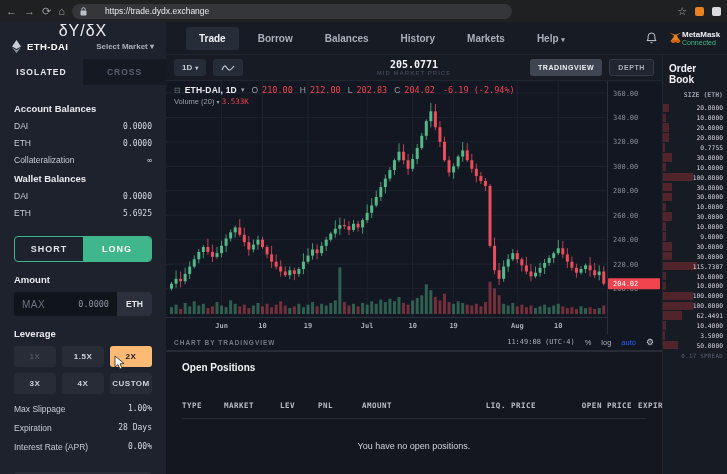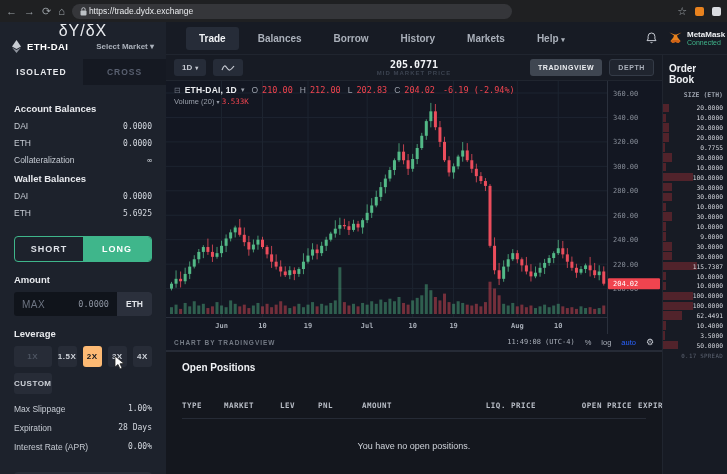--- a/index.html
+++ b/index.html
@@ -4,21 +4,21 @@
 <style>
   * { margin:0; padding:0; box-sizing:border-box; }
   html,body { width:727px; height:474px; background:#0d1017; overflow:hidden;
               font-family:"Liberation Sans", sans-serif; -webkit-font-smoothing:antialiased; }
   .mono { font-family:"DejaVu Sans Mono", monospace; }
 
   
   .browser-bar { height:22px; background:#1f2022; display:flex; align-items:center; padding:0 6px; gap:7px; }
   .nav-ic { color:#9aa0a6; font-size:11px; line-height:1; cursor:default; }
   .url-pill { flex:1; max-width:440px; height:15px; background:#35363a; border-radius:8px;
-              display:flex; align-items:center; padding:0 8px; gap:2px; }
+              display:flex; align-items:center; padding:0 8px; gap:18px; }
   .url-text { color:#e8eaed; font-size:8.5px; }
   .browser-right { margin-left:auto; display:flex; align-items:center; gap:8px; }
   .ext-sq { width:9px; height:9px; border-radius:2px; }
 
   
   .app { display:flex; height:452px; background:#12151c; }
   .sidebar { width:166px; background:#1d222c; display:flex; flex-direction:column; flex-shrink:0; }
   .right-col { flex:1; display:flex; flex-direction:column; min-width:0; }
 
   
@@ -42,39 +42,39 @@
   .tg-btn { flex:1; display:flex; align-items:center; justify-content:center;
             font-size:9px; font-weight:bold; letter-spacing:1px; }
   .tg-long { background:#3fb68b; color:#fff; }
   .tg-short { background:transparent; color:#dfe2e8; }
   .amount-input { display:flex; align-items:center; height:24px; background:#10141b;
                   border-radius:3px; overflow:hidden; margin-top:6px; }
   .amt-max { color:#6d7482; font-size:10px; font-weight:normal; padding:0 8px; letter-spacing:.5px; }
   .amt-val { flex:1; text-align:right; color:#8d94a1; font-size:8.5px; padding-right:8px; }
   .amt-unit { background:#2b303c; color:#e2e5ea; font-size:8.5px; font-weight:bold;
               height:100%; display:flex; align-items:center; padding:0 9px; }
-  .lev-grid { display:grid; grid-template-columns:repeat(5,1fr); gap:6px; margin-top:7px; position:relative; }
+  .lev-grid { display:grid; grid-template-columns:repeat(3,1fr); gap:6px; margin-top:7px; position:relative; }
   .lev-btn { height:21px; background:#272c37; border-radius:3px; display:flex; align-items:center;
              justify-content:center; color:#ced2d9; font-size:8px; font-weight:bold; letter-spacing:.5px; }
   .lev-btn.dim { color:#4d5461; }
   .lev-btn.sel { background:#fdba74; color:#14171d; }
   .cursor-svg { position:absolute; left:99px; top:9px; pointer-events:none; z-index:5; }
   .detail-row { display:flex; justify-content:space-between; margin-top:9px; }
   .detail-label { color:#c7ccd4; font-size:8.5px; }
   .detail-val { color:#d5d9e0; font-size:8px; }
   .place-order { margin:20px 0 0; height:30px; background:#272c37; border-radius:4px; border:none;
                  width:100%; color:#565d6a; font-size:9px; font-weight:bold; letter-spacing:1px; }
 
   
   .navbar { height:33px; background:#171b24; display:flex; align-items:center; padding-left:20px;
             border-bottom:1px solid #20252f; }
   .nav-tab { padding:6px 13px; margin-right:6px; color:#aab0ba; font-size:10px; font-weight:bold; border-radius:3px; }
   .nav-tab.active { background:#262c38; color:#f0f2f5; }
   .nav-right { margin-left:auto; display:flex; align-items:center; gap:12px; padding-right:0; }
-  .wallet-chip { display:flex; align-items:center; gap:5px; width:58px; overflow:hidden; }
+  .wallet-chip { display:flex; align-items:center; width:58px; overflow:hidden; }
   .wallet-name { color:#eef0f3; font-size:8px; font-weight:bold; white-space:nowrap; }
   .wallet-status { color:#3fb68b; font-size:7px; white-space:nowrap; }
 
   .content-row { flex:1; display:flex; min-height:0; }
   .main-col { width:496px; display:flex; flex-direction:column; background:#131722; min-width:0; }
 
   
   .chart-toolbar { height:26px; background:#171b24; display:flex; align-items:center;
                    padding:0 8px; position:relative; border-bottom:1px solid #20252f; }
   .tb-btn { background:#262c38; border-radius:3px; height:17px; display:flex; align-items:center;
@@ -232,22 +232,22 @@
         </div>
       </div>
 
       <button class="place-order">Place Order</button>
     </div>
   </div>
 
   <div class="right-col">
     <div class="navbar">
       <span class="nav-tab active">Trade</span>
+      <span class="nav-tab">Borrow</span>
       <span class="nav-tab">Balances</span>
-      <span class="nav-tab">Borrow</span>
       <span class="nav-tab">History</span>
       <span class="nav-tab">Markets</span>
       <span class="nav-tab">
         <span>Help</span> <span style="font-size:7px">▾</span>
       </span>
       <div class="nav-right">
         <svg width="11" height="12" viewBox="0 0 11 12">
           <path d="M5.5 1 a3.4 3.4 0 0 1 3.4 3.4 V7 l1.1 1.6 H1 L2.1 7 V4.4 A3.4 3.4 0 0 1 5.5 1 Z" fill="none" stroke="#c6cad2" stroke-width="1"></path>
           <path d="M4.4 10 a1.2 1.2 0 0 0 2.2 0" fill="none" stroke="#c6cad2" stroke-width="1"></path>
         </svg>

